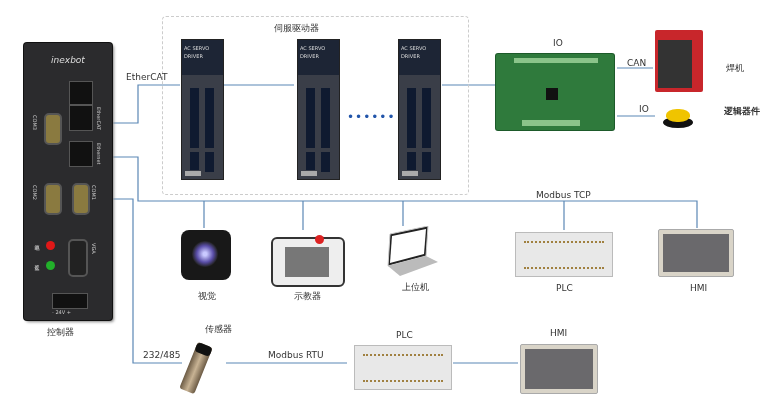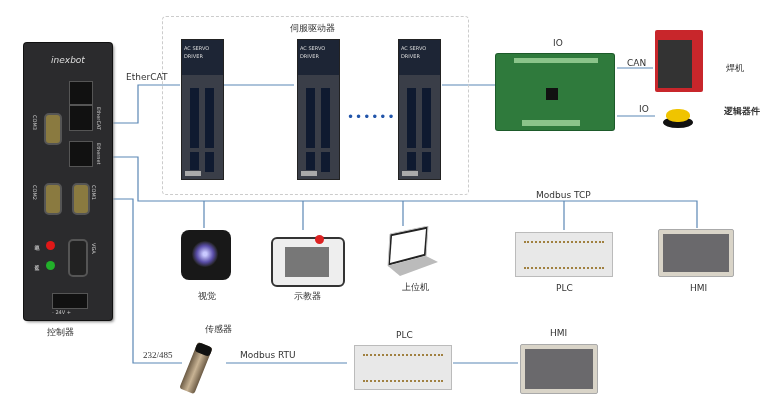--- a/index.html
+++ b/index.html
@@ -61,21 +61,21 @@
   <div class="led" style="left:22px;top:198px;background:#e01818;"></div>
   <div class="led" style="left:22px;top:218px;background:#22b02a;"></div>
   <div class="vlabel" style="left:10px;top:198px;">电源</div>
   <div class="vlabel" style="left:10px;top:218px;">硬盘</div>
   <div class="port" style="left:28px;top:250px;width:34px;height:14px;"></div>
   <div class="abs" style="left:28px;top:266px;font-size:5px;color:#ccc;">- 24V +</div>
 </div>
 <div class="lbl" style="left:47px;top:326px;">控制器</div>
 
 <div class="servo-box"></div>
-<div class="lbl" style="left:290px;top:22px;">伺服驱动器</div>
+<div class="lbl" style="left:274px;top:22px;">伺服驱动器</div>
 <div class="servo" style="left:181px;top:39px;">
   <div class="top">AC SERVO DRIVER</div>
   <div class="slot" style="left:8px;top:48px;width:9px;height:60px;"></div>
     <div class="slot" style="left:23px;top:48px;width:9px;height:60px;"></div>
   <div class="slot" style="left:8px;top:112px;width:9px;height:18px;"></div>
     <div class="slot" style="left:23px;top:112px;width:9px;height:20px;"></div>
   <div class="tag"></div>
 </div>
 <div class="servo" style="left:297px;top:39px;">
   <div class="top">AC SERVO DRIVER</div>
@@ -140,27 +140,27 @@
   <div class="abs" style="left:8px;top:8px;width:80px;height:3px;border-top:2px dotted #a08040;"></div>
   <div class="abs" style="left:8px;top:34px;width:80px;height:3px;border-top:2px dotted #a08040;"></div>
 </div>
 <div class="lbl" style="left:556px;top:283px;">PLC</div>
 
 <div class="abs" style="left:658px;top:229px;width:74px;height:46px;background:#d9d4c8;border:1px solid #aaa;border-radius:2px;">
   <div class="abs" style="left:4px;top:4px;width:66px;height:38px;background:#6a696c;"></div>
 </div>
 <div class="lbl" style="left:690px;top:283px;">HMI</div>
 
-<div class="lbl" style="left:143px;top:350px;font-family:Liberation Serif, serif;">232/485</div>
+<div class="lbl" style="left:143px;top:350px;">232/485</div>
 <div class="lbl" style="left:205px;top:323px;">传感器</div>
 <div class="abs" style="left:188px;top:343px;width:16px;height:50px;background:linear-gradient(90deg,#6b5a44,#c8b394,#6b5a44);transform:rotate(22deg);border-radius:3px;">
   <div class="abs" style="left:0;top:0;width:16px;height:10px;background:#111;border-radius:4px;"></div>
 </div>
 
-<div class="lbl" style="left:240px;top:350px;">Modbus RTU</div>
+<div class="lbl" style="left:268px;top:350px;">Modbus RTU</div>
 
 <div class="lbl" style="left:396px;top:330px;">PLC</div>
 <div class="abs" style="left:354px;top:345px;width:96px;height:43px;background:#e8e8e8;border:1px solid #bbb;">
   <div class="abs" style="left:8px;top:8px;width:80px;height:3px;border-top:2px dotted #a08040;"></div>
   <div class="abs" style="left:8px;top:34px;width:80px;height:3px;border-top:2px dotted #a08040;"></div>
 </div>
 
 <div class="lbl" style="left:550px;top:328px;">HMI</div>
 <div class="abs" style="left:520px;top:344px;width:76px;height:48px;background:#d9d4c8;border:1px solid #aaa;border-radius:2px;">
   <div class="abs" style="left:4px;top:4px;width:68px;height:40px;background:#6a696c;"></div>

